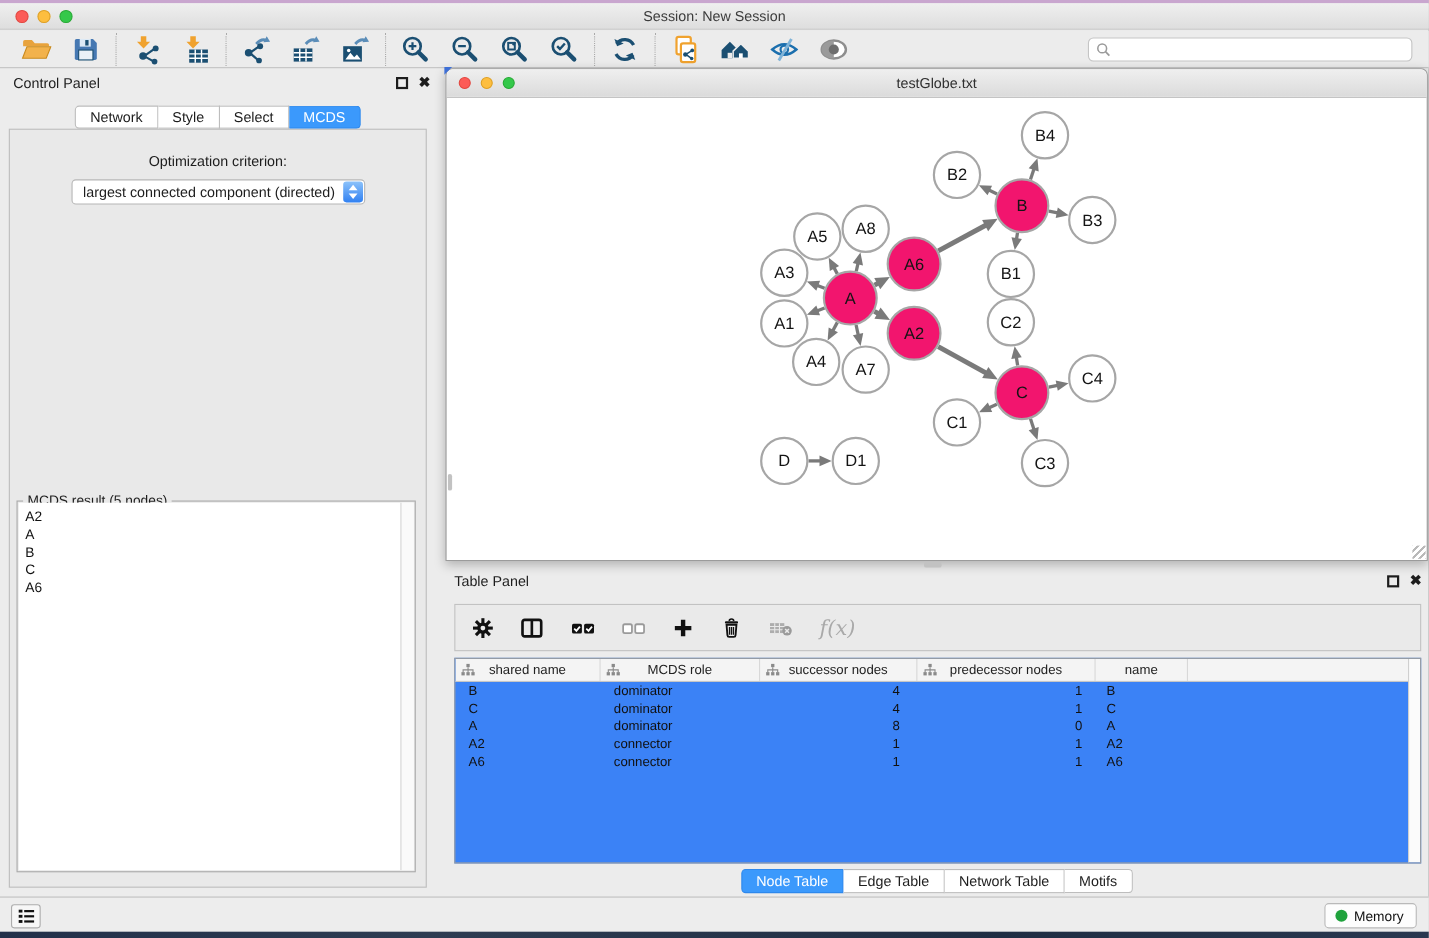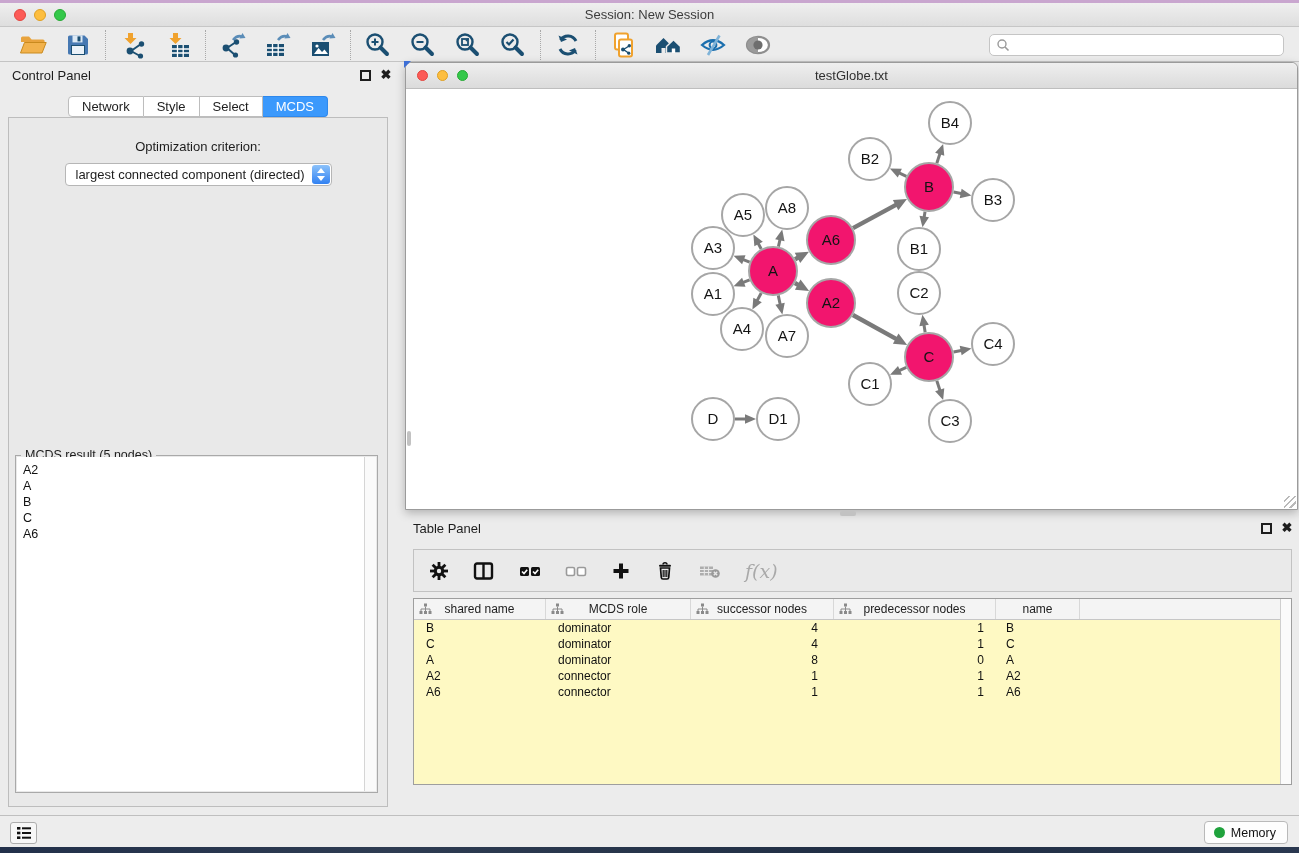--- a/index.html
+++ b/index.html
@@ -91,21 +91,21 @@
   .h-nub { position:absolute; left:840px; top:511px; width:16px; height:5px; background:#C2C2C2; border-radius:2px; }
 
   
   .table-panel { position:absolute; left:405px; top:518px; width:893px; height:297px; }
   .table-panel .float-btn { left:856px; } .table-panel .close-btn { left:875px; }
   .tp-toolbar { position:absolute; top:31px; left:8px; right:6px; height:43px; border:1px solid #C2C2C2;
                 background:#EAEAEA; display:flex; align-items:center; gap:24px; padding:0 15px; }
   .tp-btn { cursor:pointer; display:flex; align-items:center; }
   .fx { font-family:"DejaVu Serif", serif; font-style:italic; font-size:19px; color:#A9A9A9; }
 
-  .tp-table { position:absolute; top:80px; left:8px; right:6px; bottom:30px; background:#fef9c3;
+  .tp-table { position:absolute; top:80px; left:8px; right:6px; bottom:30px; background:#3b82f6;
               border:1px solid #9E9E9E; overflow:hidden; }
   .t-header { display:flex; height:21px; background:#F4F4F4; border-bottom:1px solid #C6C6C6; }
   .t-hcell { position:relative; border-right:1px solid #D8D8D8; display:flex; align-items:center;
              justify-content:center; font-size:12px; color:#222; }
   .t-hcell svg { position:absolute; left:5px; top:4px; }
   .t-row { display:flex; height:16px; }
   .t-cell { font-size:12px; color:#111; line-height:16px; white-space:nowrap; overflow:hidden; }
   .c0 { width:132px; padding-left:12px; } .c1 { width:145px; padding-left:12px; }
   .c2 { width:143px; padding-right:16px; text-align:right; }
   .c3 { width:162px; padding-right:12px; text-align:right; }
@@ -630,20 +630,26 @@
             <div class="t-cell c0">A6</div>
             <div class="t-cell c1">connector</div>
             <div class="t-cell c2">1</div>
             <div class="t-cell c3">1</div>
             <div class="t-cell c4">A6</div>
           </div>
         </div>
       <div class="t-scroll"></div>
     </div>
 
+    <div class="tp-tabs">
+      <span class="seg-tab active">Node Table</span>
+      <span class="seg-tab">Edge Table</span>
+      <span class="seg-tab">Network Table</span>
+      <span class="seg-tab">Motifs</span>
+    </div>
   </section>
 
   <div class="statusbar">
     <span class="list-btn">
       <svg width="16" height="14" viewBox="0 0 16 14">
         <g fill="#111">
           <rect x="1" y="1" width="3.4" height="2.6"></rect>
             <rect x="6" y="1.3" width="9" height="2"></rect>
           <rect x="1" y="5.7" width="3.4" height="2.6"></rect>
             <rect x="6" y="6" width="9" height="2"></rect>

